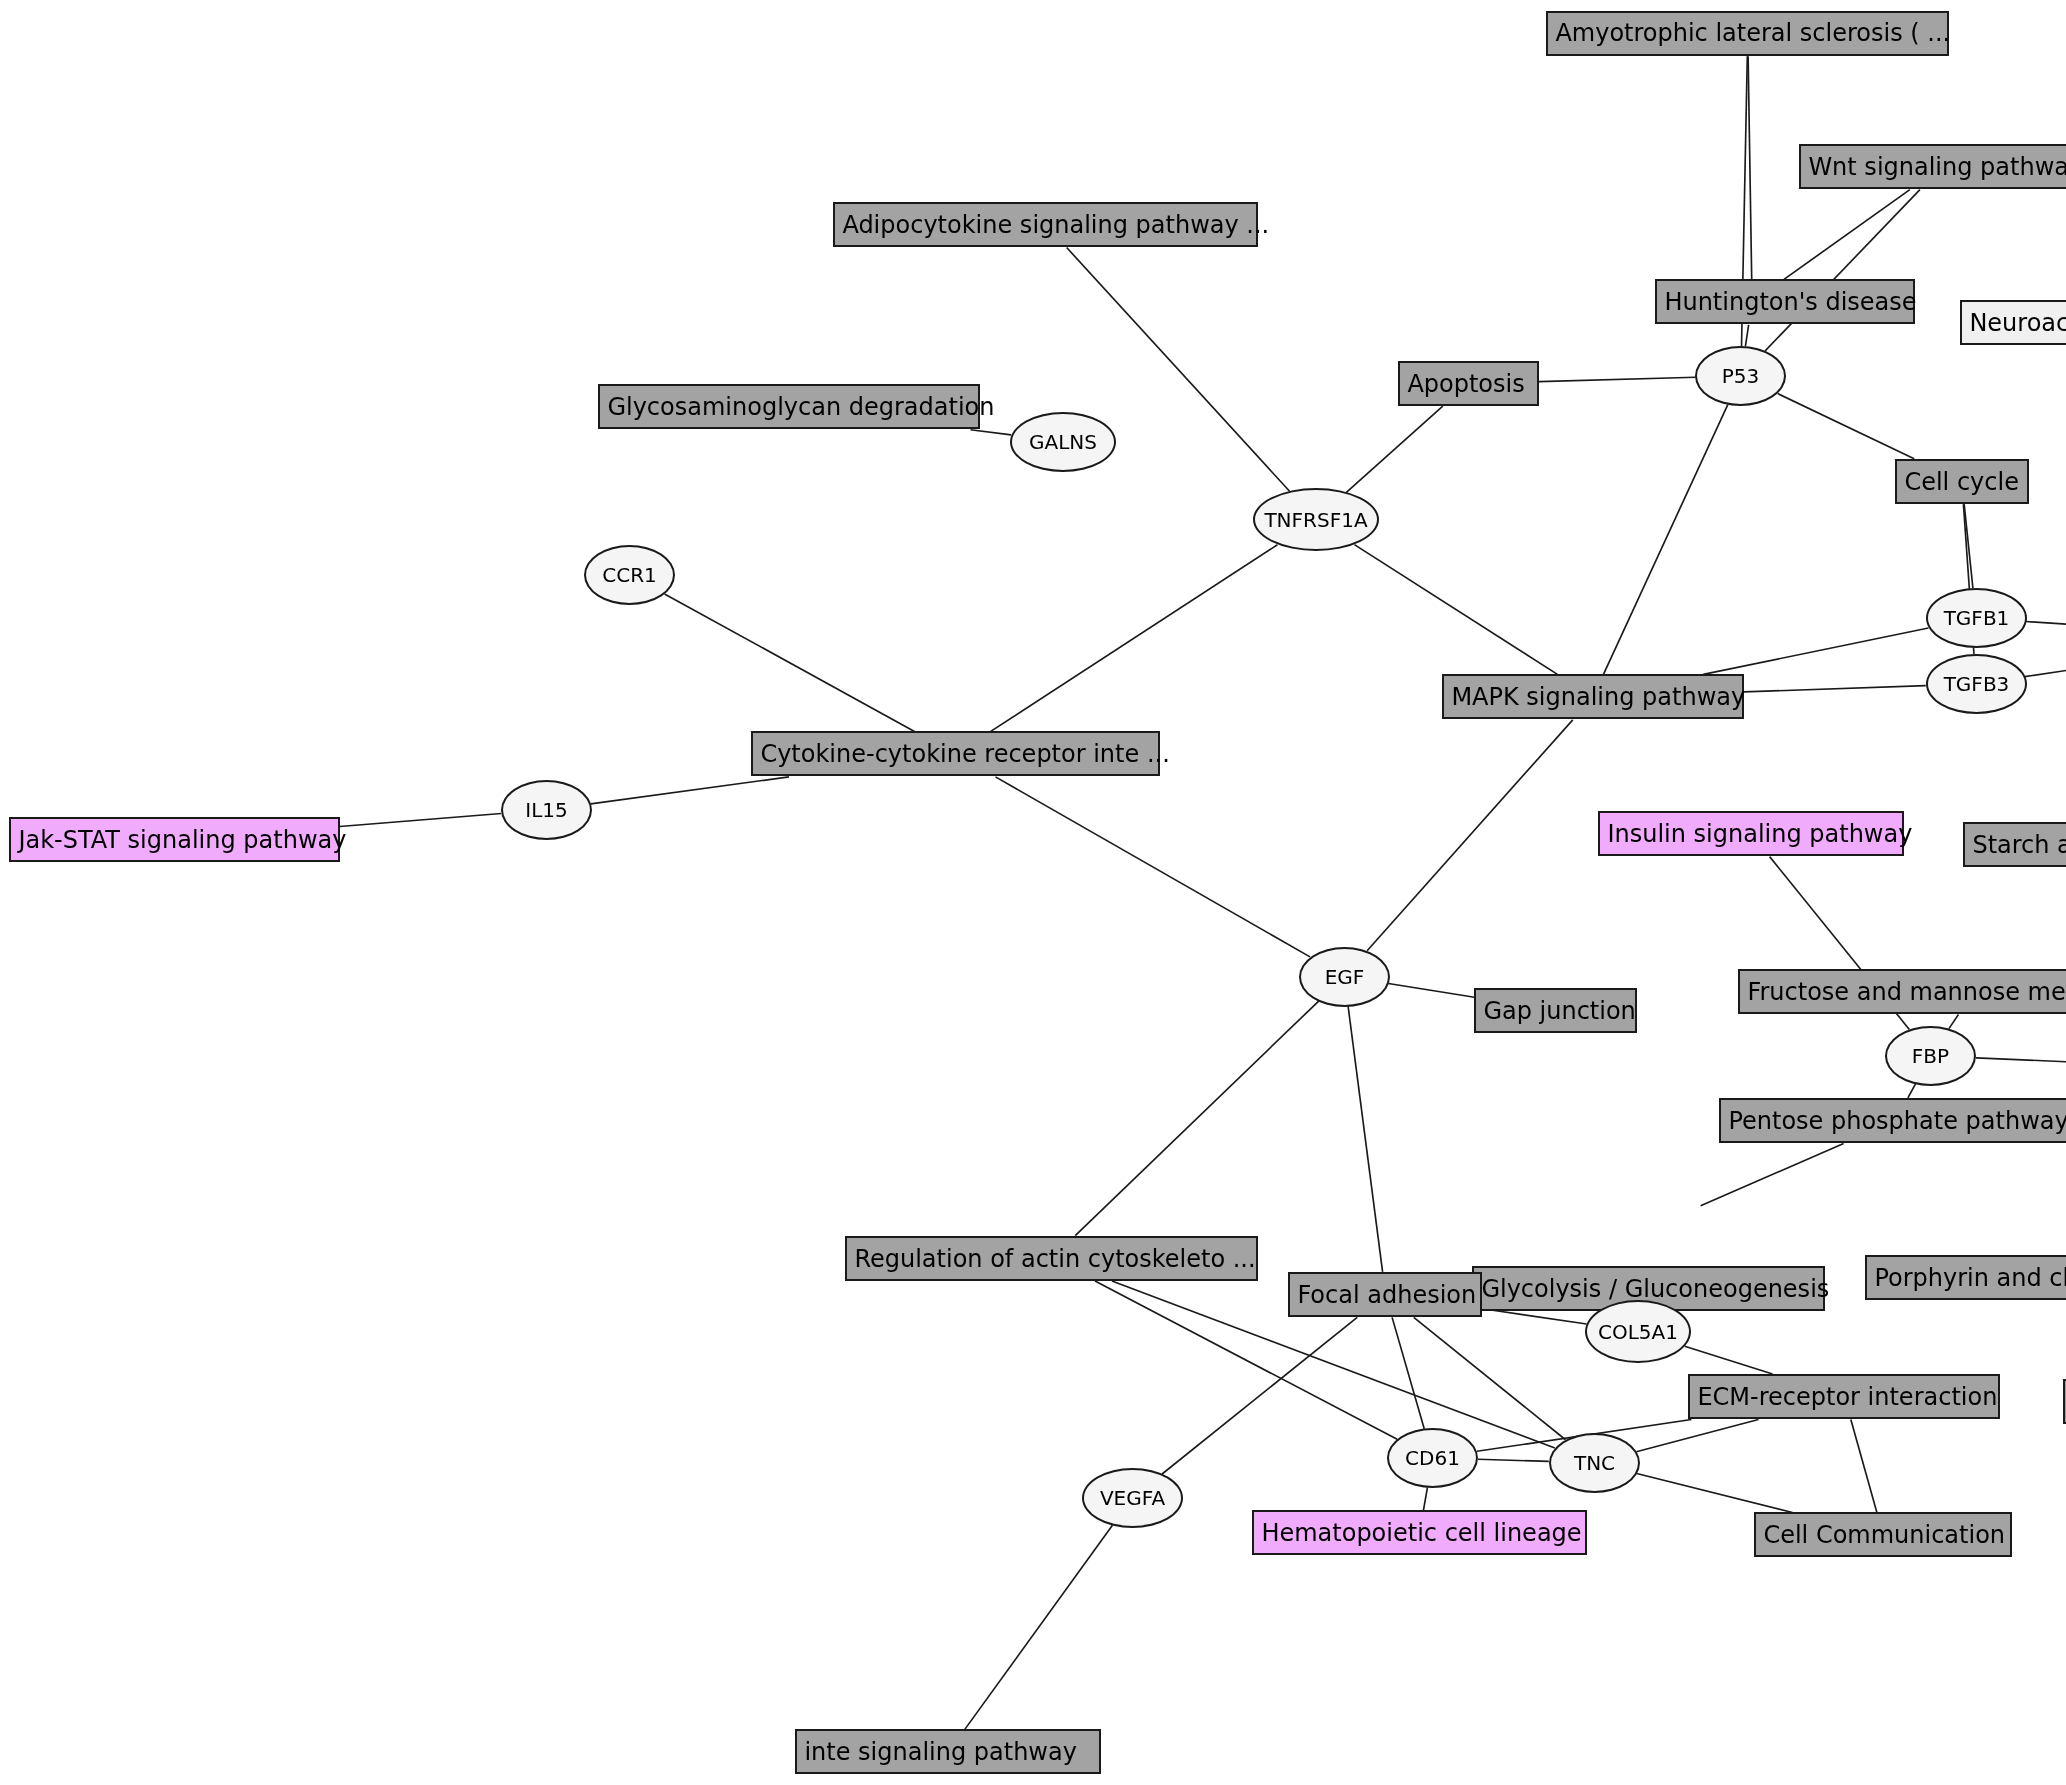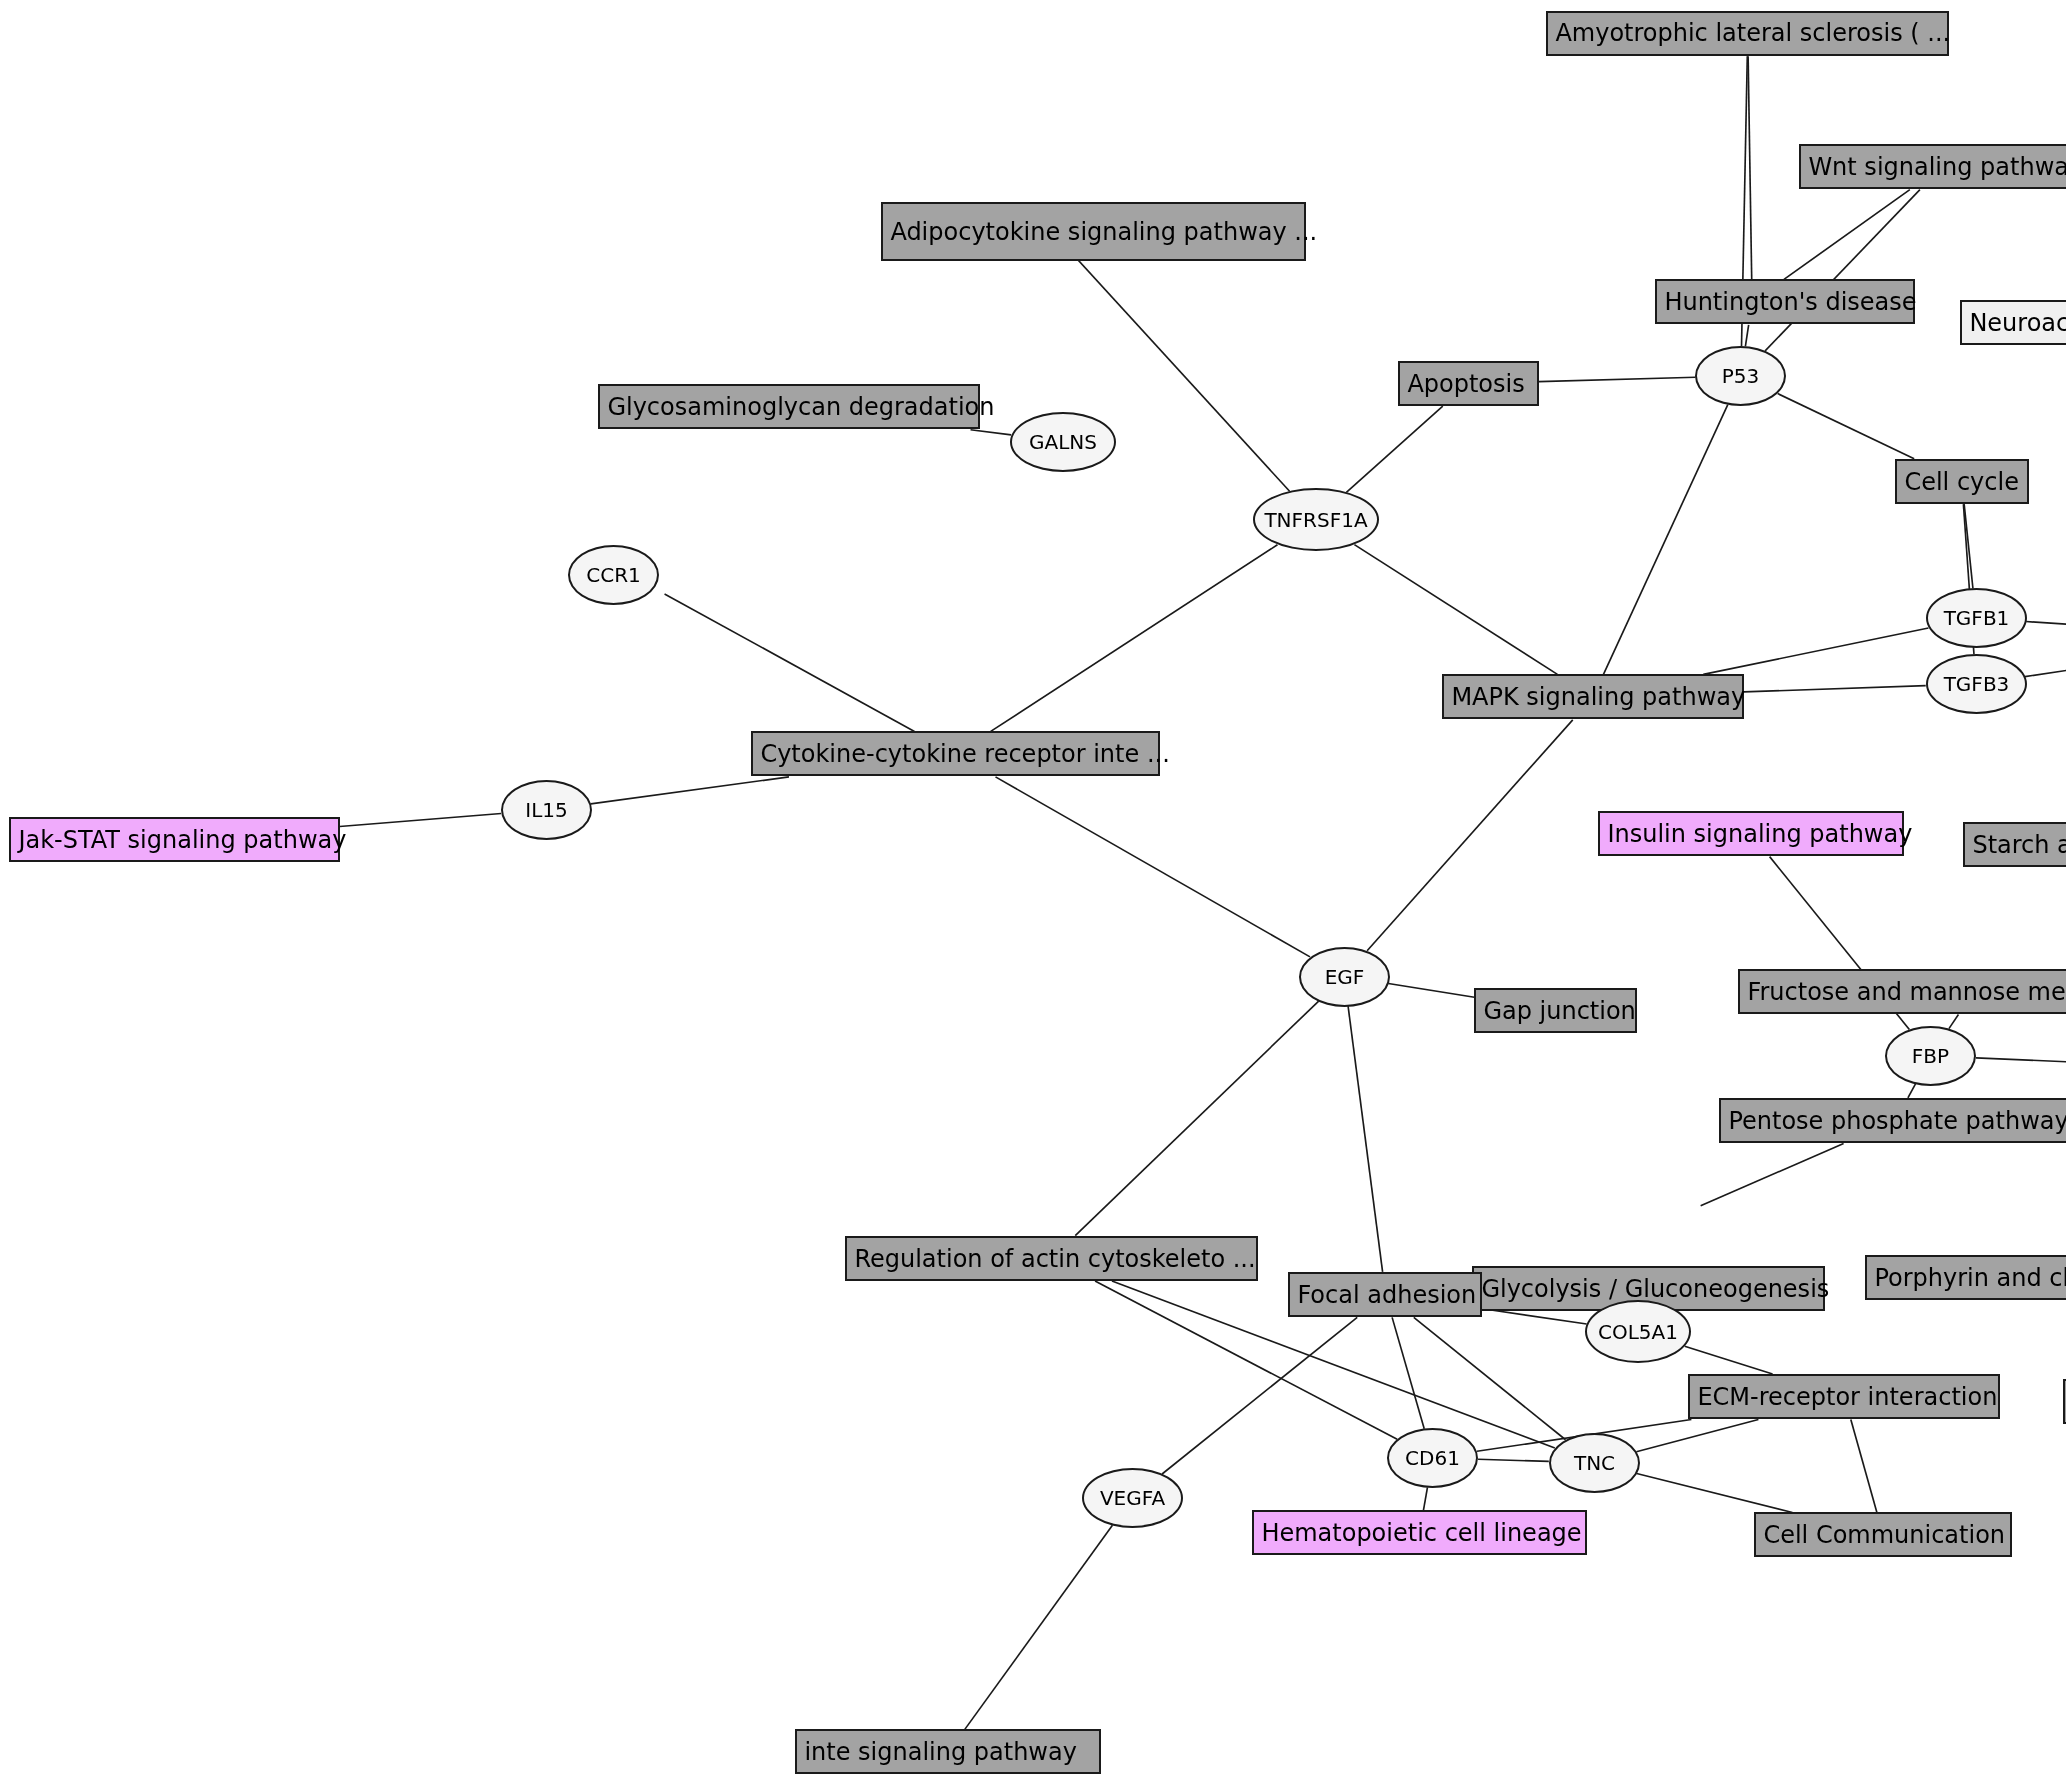--- a/index.html
+++ b/index.html
@@ -90,21 +90,21 @@
       <line x1="3576.8792807127115" y1="3531.3722541395205" x2="3748.1207192872885" y2="3536.6277458604795" stroke="#1a1a1a" stroke-width="4"></line>
       <line x1="3454.4236692312365" y1="3599.5278812473434" x2="3444.6703296703295" y2="3655" stroke="#1a1a1a" stroke-width="4"></line>
       <line x1="3960.7503449695005" y1="3565.705947633542" x2="4337.657142857142" y2="3660" stroke="#1a1a1a" stroke-width="4"></line>
       <line x1="5428.758426966292" y1="3447" x2="5513.2256829373555" y2="3512.655771016809" stroke="#1a1a1a" stroke-width="4"></line>
       <line x1="5598.120854572199" y1="3641.700246583919" x2="5616.469387755102" y2="3760" stroke="#1a1a1a" stroke-width="4"></line>
       <line x1="2692.088072551613" y1="3691.2153604061978" x2="2334.79674796748" y2="4185" stroke="#1a1a1a" stroke-width="4"></line>
     </svg>
   <div id="nodes">
       <div class="node pathway" style="left: 1546px; top: 10.7px; width: 403px; height: 45px;">Amyotrophic lateral sclerosis ( ...</div>
       <div class="node pathway" style="left: 1799px; top: 144px; width: 285px; height: 45px;">Wnt signaling pathway</div>
-      <div class="node pathway" style="left: 833px; top: 202px; width: 425px; height: 59px; margin-left: 48px;">Adipocytokine signaling pathway ...</div>
+      <div class="node pathway" style="left: 833px; top: 202px; width: 425px; height: 45px;">Adipocytokine signaling pathway ...</div>
       <div class="node pathway" style="left: 1622px; top: 279px; width: 260px; height: 45px; margin-left: 33px;">Huntington's disease</div>
       <div class="node pathway vlight" style="left: 1960px; top: 300px; width: 403px; height: 45px;">Neuroactive ligand-receptor int ...</div>
       <div class="node pathway" style="left: 1398px; top: 361px; width: 141px; height: 45px;">Apoptosis</div>
       <div class="node pathway" style="left: 598px; top: 384px; width: 382px; height: 45px;">Glycosaminoglycan degradation</div>
       <div class="node pathway" style="left: 1895px; top: 459px; width: 134px; height: 45px;">Cell cycle</div>
       <div class="node pathway" style="left: 1442px; top: 674px; width: 302px; height: 45px;">MAPK signaling pathway</div>
       <div class="node pathway" style="left: 751px; top: 731px; width: 409px; height: 45px;">Cytokine-cytokine receptor inte ...</div>
       <div class="node pathway light" style="left: 9px; top: 817px; width: 331px; height: 45px;">Jak-STAT signaling pathway</div>
       <div class="node pathway light" style="left: 1598px; top: 811px; width: 306px; height: 45px;">Insulin signaling pathway</div>
       <div class="node pathway" style="left: 1963px; top: 822px; width: 380px; height: 45px;">Starch and sucrose metabolism</div>
@@ -116,21 +116,21 @@
       <div class="node pathway" style="left: 1865px; top: 1255px; width: 415px; height: 45px;">Porphyrin and chlorophyll metab ...</div>
       <div class="node pathway" style="left: 1288px; top: 1272px; width: 194px; height: 45px;">Focal adhesion</div>
       <div class="node pathway" style="left: 1688px; top: 1374px; width: 312px; height: 45px;">ECM-receptor interaction</div>
       <div class="node pathway" style="left: 2063px; top: 1379px; width: 302px; height: 45px;">Glutathione metabolism</div>
       <div class="node pathway light" style="left: 1252px; top: 1510px; width: 335px; height: 45px;">Hematopoietic cell lineage</div>
       <div class="node pathway" style="left: 1754px; top: 1512px; width: 258px; height: 45px;">Cell Communication</div>
       <div class="node pathway" style="left: 795px; top: 1729px; width: 306px; height: 45px;">inte signaling pathway</div>
       <div class="node gene" style="left: 1695px; top: 346px; width: 91px; height: 60px;">P53</div>
       <div class="node gene" style="left: 1010px; top: 412px; width: 106px; height: 60px;">GALNS</div>
       <div class="node gene" style="left: 1253px; top: 488px; width: 126px; height: 63px;">TNFRSF1A</div>
-      <div class="node gene" style="left: 568px; top: 545px; width: 91px; height: 60px; text-align: right;">CCR1</div>
+      <div class="node gene" style="left: 584px; top: 545px; width: 91px; height: 60px; text-align: right;">CCR1</div>
       <div class="node gene" style="left: 1926px; top: 588px; width: 101px; height: 60px;">TGFB1</div>
       <div class="node gene" style="left: 1926px; top: 654px; width: 101px; height: 60px;">TGFB3</div>
       <div class="node gene" style="left: 501px; top: 780px; width: 91px; height: 60px;">IL15</div>
       <div class="node gene" style="left: 1299px; top: 947px; width: 91px; height: 60px;">EGF</div>
       <div class="node gene" style="left: 1885px; top: 1026px; width: 91px; height: 60px;">FBP</div>
       <div class="node gene" style="left: 1585px; top: 1300px; width: 106px; height: 63px;">COL5A1</div>
       <div class="node gene" style="left: 1387px; top: 1428px; width: 91px; height: 60px;">CD61</div>
       <div class="node gene" style="left: 1549px; top: 1433px; width: 91px; height: 60px;">TNC</div>
       <div class="node gene" style="left: 1082px; top: 1468px; width: 101px; height: 60px;">VEGFA</div>
     </div>

